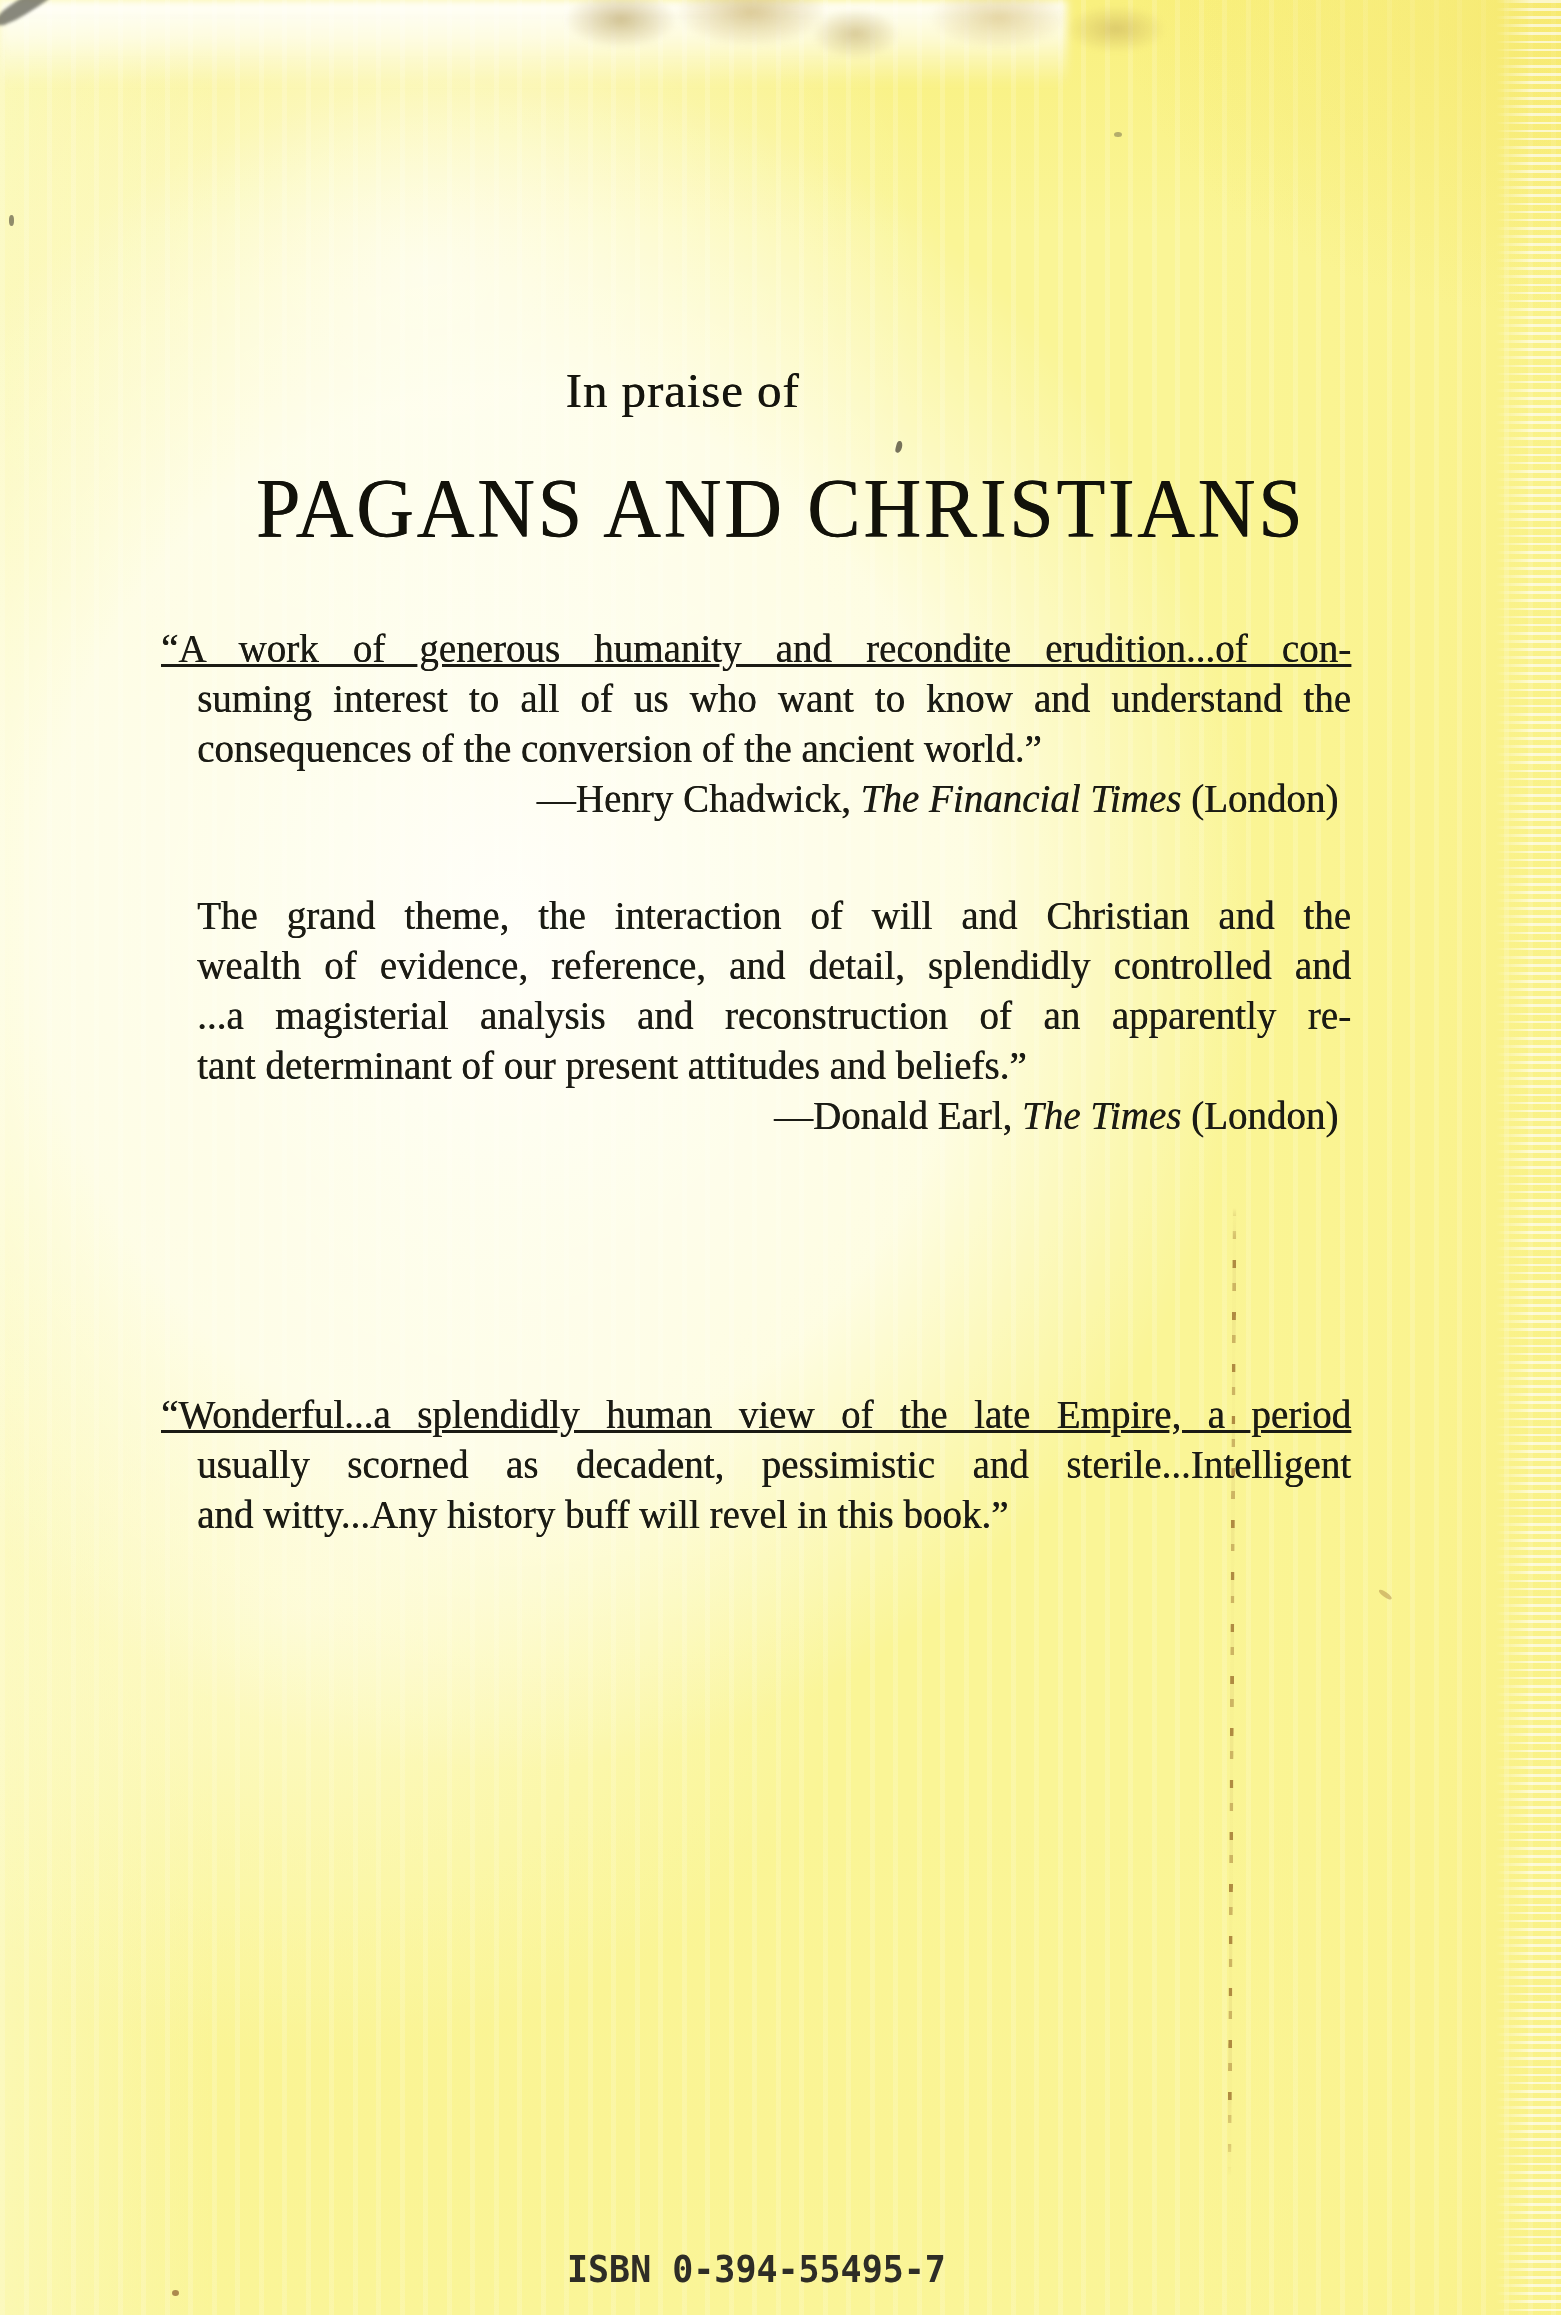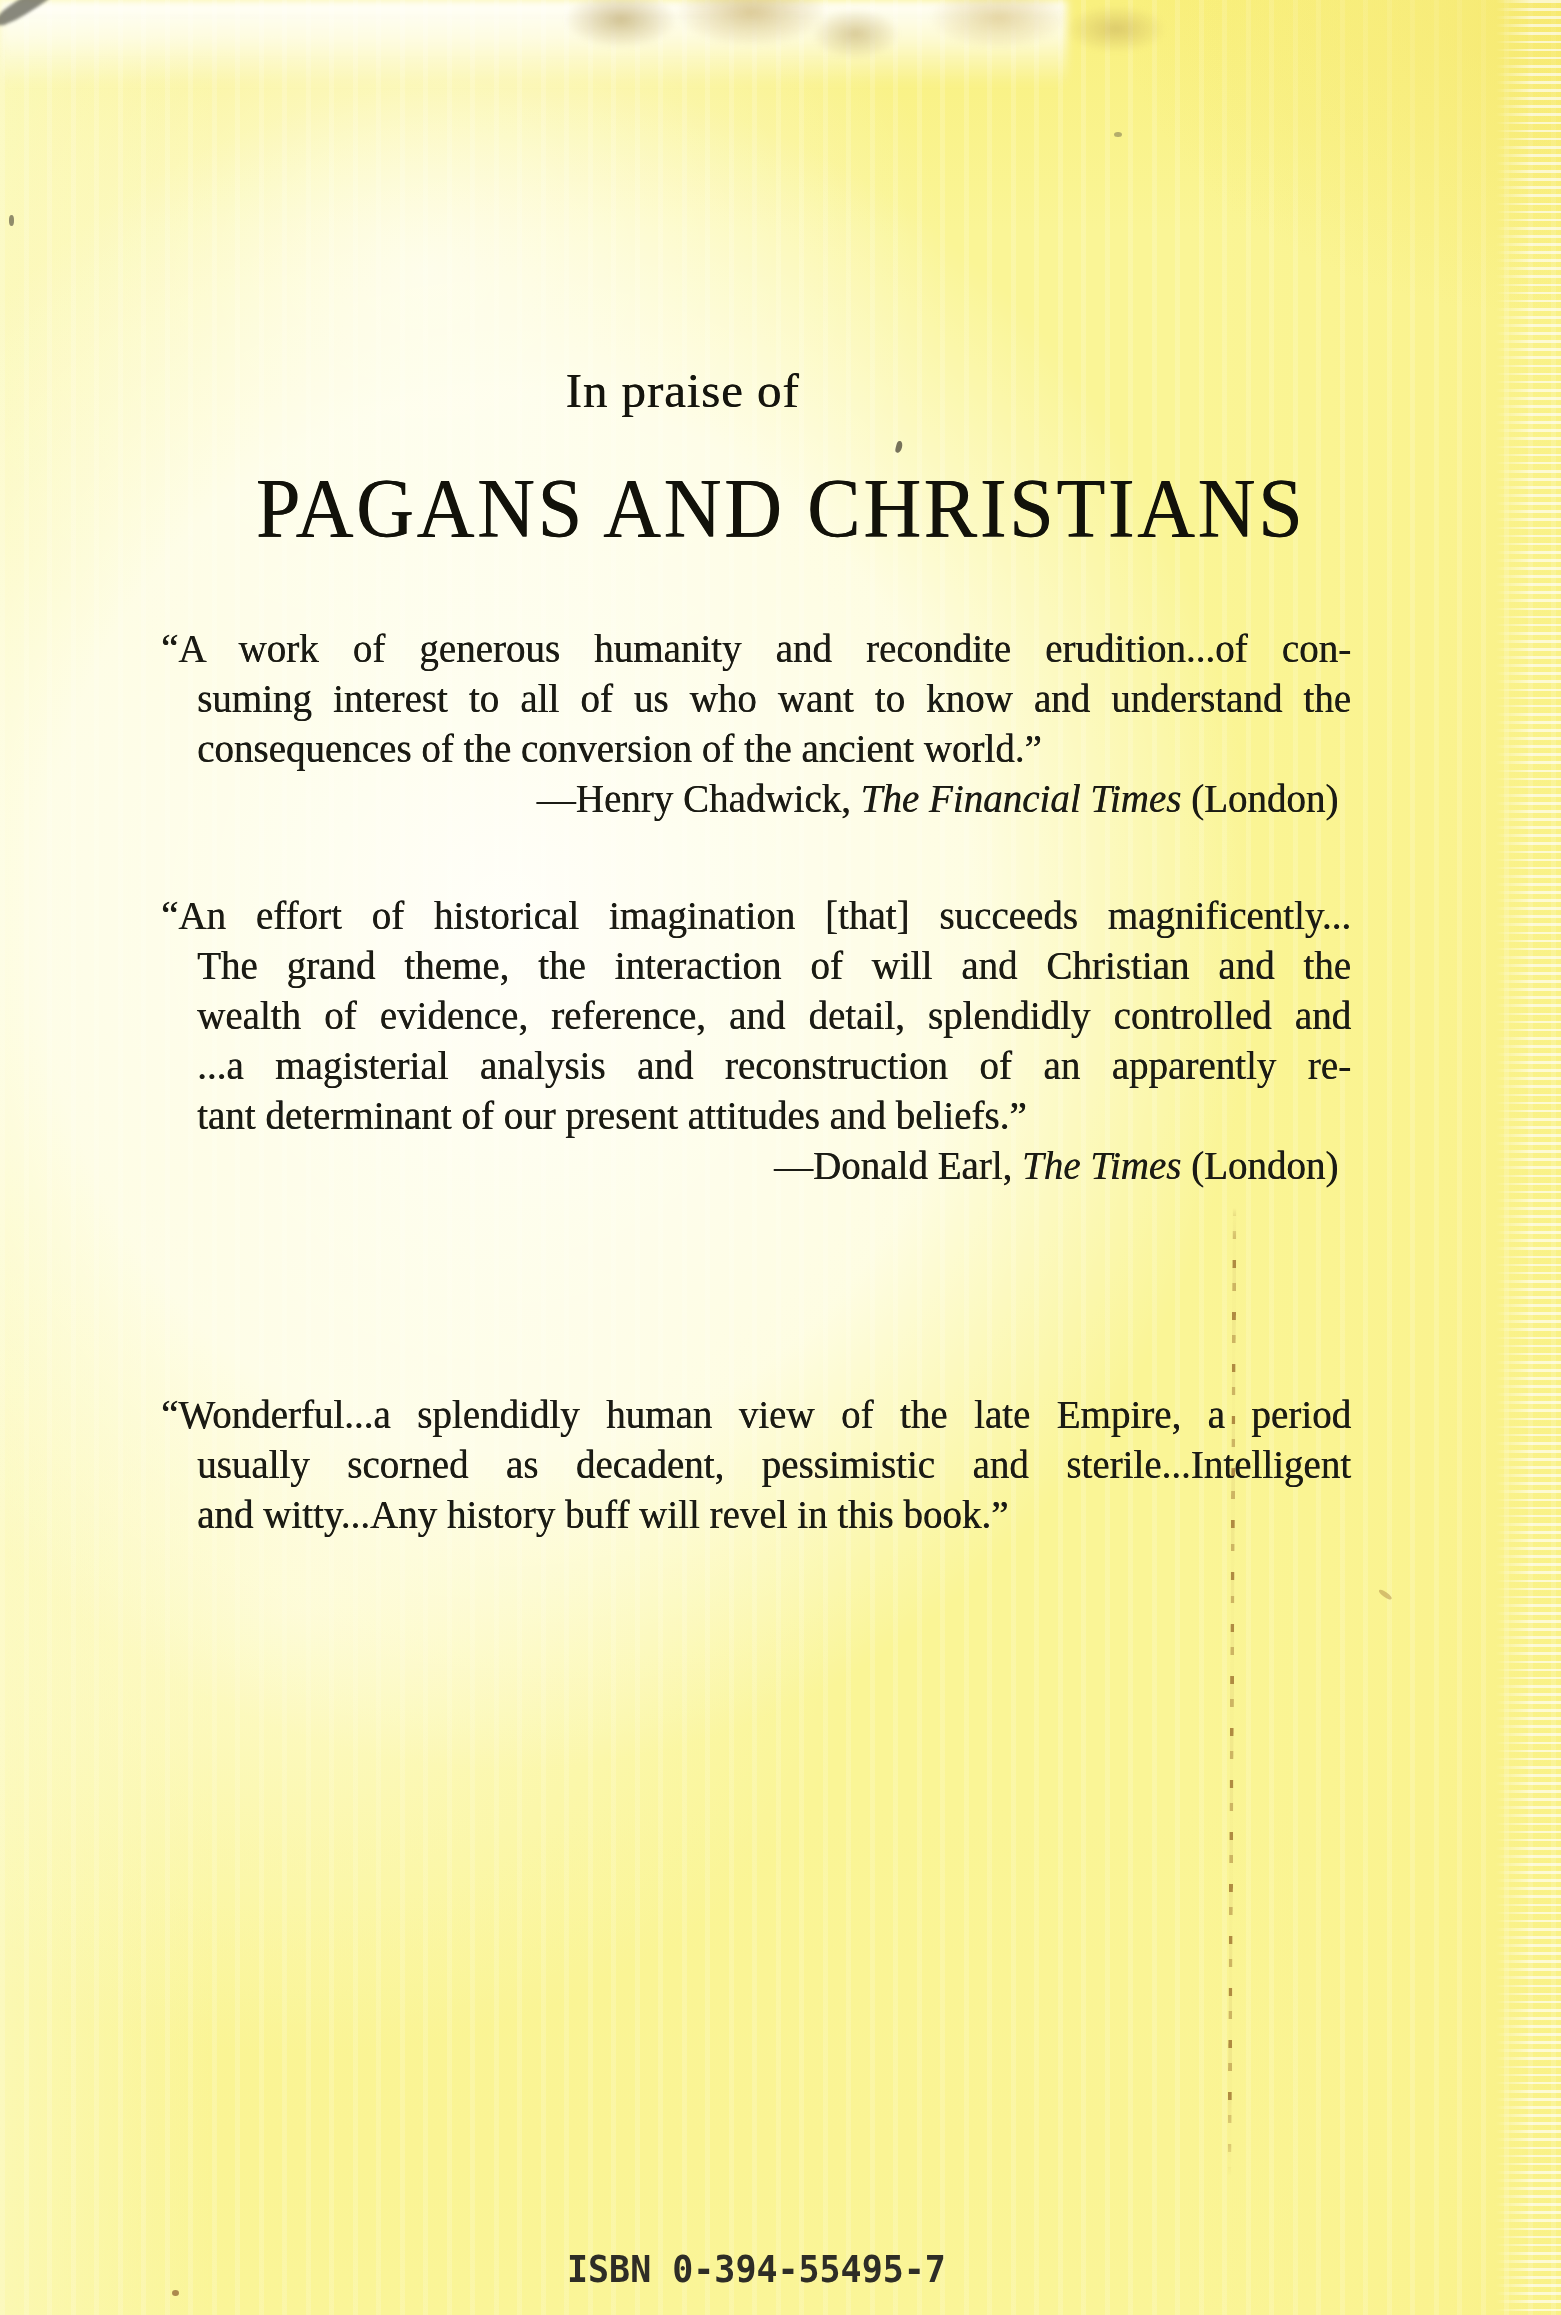--- a/index.html
+++ b/index.html
@@ -76,21 +76,21 @@
     transform:scaleY(1.06);transform-origin:center top;
     text-shadow:0.5px 0 0 currentColor;
   }
   .quote{
     position:absolute;left:161px;width:1190px;
     font-size:39px;line-height:50px;color:#1b1b14;
     text-shadow:0.4px 0 0 currentColor;
   }
   .q1{top:624px;} .q2{top:891px;} .q3{top:1390px;}
   .ln{padding-left:36px;white-space:nowrap;text-align:justify;text-align-last:justify;}
-  .ln.first{text-indent:-36px;}
+  .ln.first{text-indent:-36px;text-decoration:underline;}
   .ln.loose{text-align:left;text-align-last:left;}
   .attr{text-align:right;padding-right:12.7px;white-space:nowrap;font-family:Liberation Serif, serif;}
   .ital{font-style:italic;}
   .isbn{
     position:absolute;left:567px;top:2249px;
     font-family:"DejaVu Sans Mono", monospace;font-weight:bold;
     font-size:38px;line-height:40px;color:#2e2d26;
     transform:scaleX(0.92);transform-origin:left top;
   }
 </style>
@@ -114,21 +114,20 @@
   <h1 class="title">PAGANS AND CHRISTIANS</h1>
 
   <section class="quote q1">
     <div class="ln first">“A work of generous humanity and recondite erudition...of con-</div>
     <div class="ln">suming interest to all of us who want to know and understand the</div>
     <div class="ln loose">consequences of the conversion of the ancient world.”</div>
     <div class="attr"><span>—Henry Chadwick, </span><span class="ital">The Financial Times</span><span> (London)</span></div>
   </section>
 
   <section class="quote q2">
-    <div class="ln first">“An effort of historical imagination [that] succeeds magnificently...</div>
     <div class="ln">The grand theme, the interaction of will and Christian and the</div>
     <div class="ln">wealth of evidence, reference, and detail, splendidly controlled and</div>
     <div class="ln">...a magisterial analysis and reconstruction of an apparently re-</div>
     <div class="ln loose">tant determinant of our present attitudes and beliefs.”</div>
     <div class="attr"><span>—Donald Earl, </span><span class="ital">The Times</span><span> (London)</span></div>
   </section>
 
   <section class="quote q3">
     <div class="ln first">“Wonderful...a splendidly human view of the late Empire, a period</div>
     <div class="ln">usually scorned as decadent, pessimistic and sterile...Intelligent</div>

